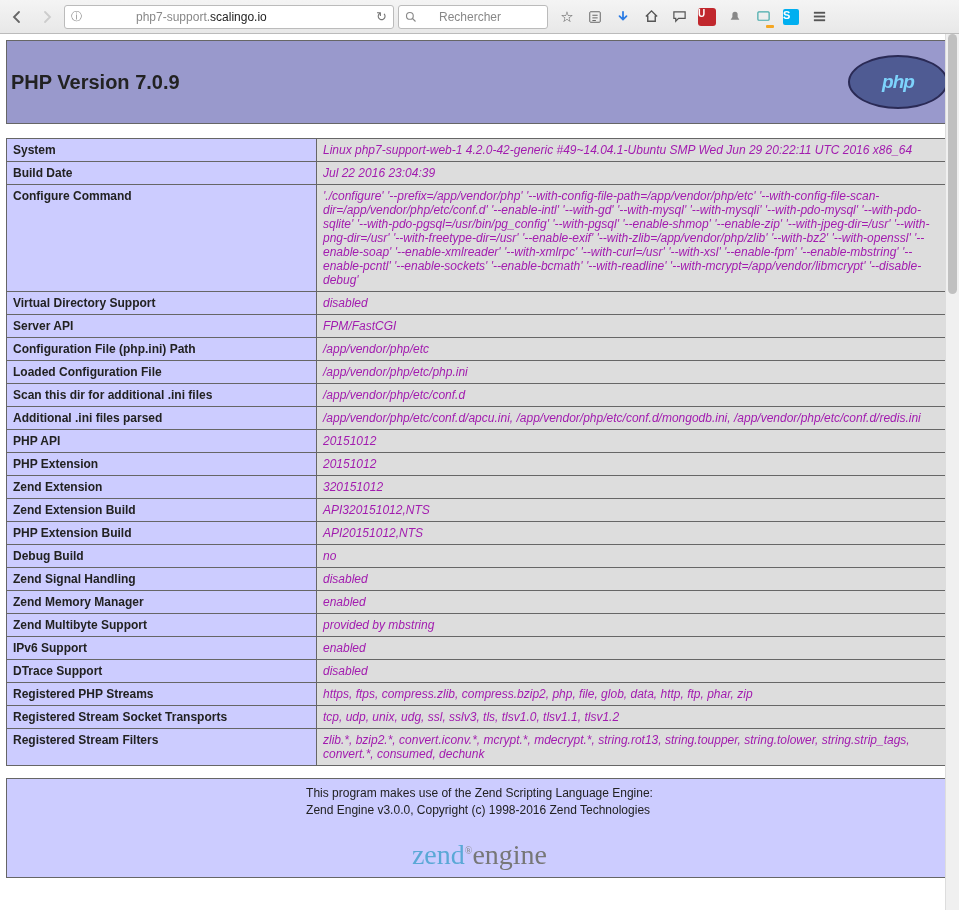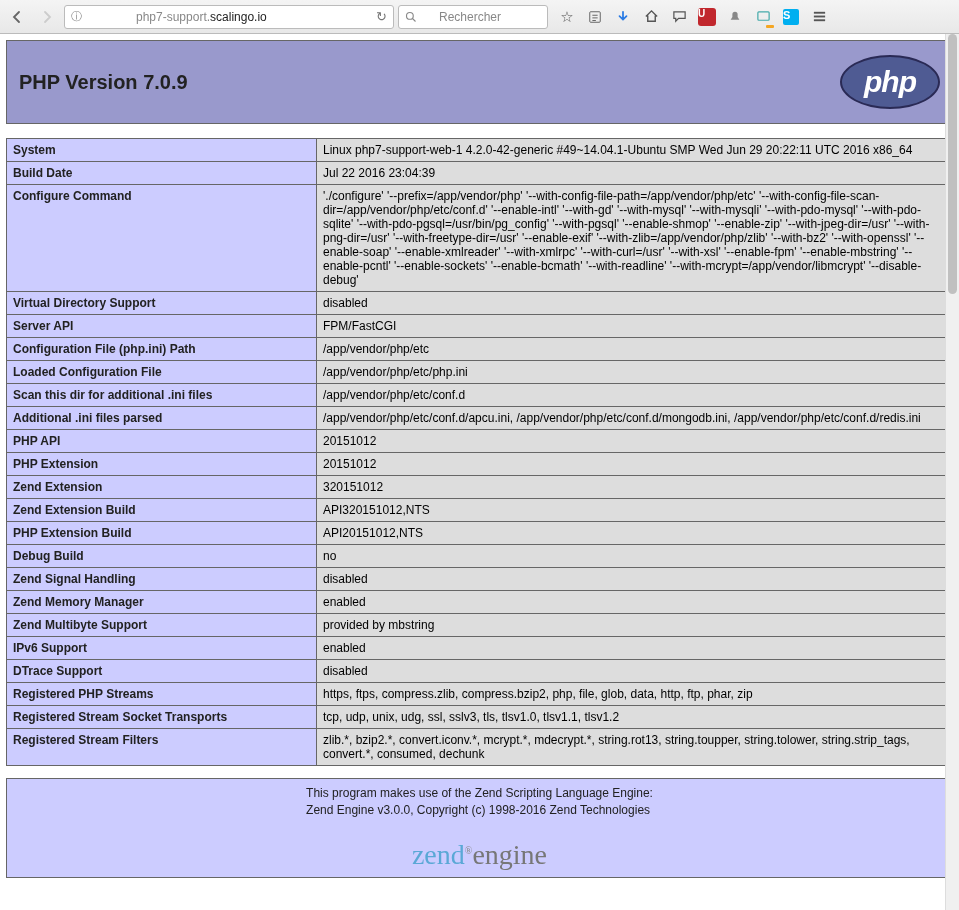--- a/index.html
+++ b/index.html
@@ -73,37 +73,37 @@
 .i-clip::after { content:''; position:absolute; right:2px; bottom:2px; width:8px; height:3px; background:#f5a623; border-radius:1px; }
 
 
 .page {
   padding: 6px;
   overflow: auto;
 }
 .phpinfo-header {
   background: #9999cc;
   border: 1px solid #666;
-  padding: 14px 12px;
+  padding: 14px 4px;
   display: flex;
   align-items: center;
   justify-content: space-between;
   margin-bottom: 14px;
 }
 .phpinfo-header h1 {
   font-size: 20px;
   font-weight: bold;
   color: #222;
 }
 .php-logo {
   width: 100px; height: 54px;
   background: #4f5b93;
   border-radius: 50% / 50%;
   display:flex; align-items:center; justify-content:center;
-  color:#ffffff; font-weight:bold; font-style:italic; font-size:30px;
+  color:#7dd3fc; font-weight:bold; font-style:italic; font-size:19px;
   letter-spacing: -1px;
   border: 2px solid #2a2a55;
   text-align: right;
 }
 .info-table {
   width: 100%;
   border-collapse: collapse;
   border: 1px solid #666;
   margin-bottom: 12px;
 }
@@ -114,22 +114,23 @@
   vertical-align: top;
 }
 .info-table td.e {
   background: #ccccff;
   font-weight: bold;
   width: 310px;
   color: #222;
 }
 .info-table td.v {
   background: #ddd;
-  color: #000000;
+  color: #a21caf;
   word-break: break-word;
+  font-style: italic;
 }
 .zend-box {
   border: 1px solid #666;
   background: #ccccff;
   padding: 6px 10px;
   display: flex;
   align-items: center;
   justify-content: space-between;
   gap: 20px;
   flex-direction: column;

